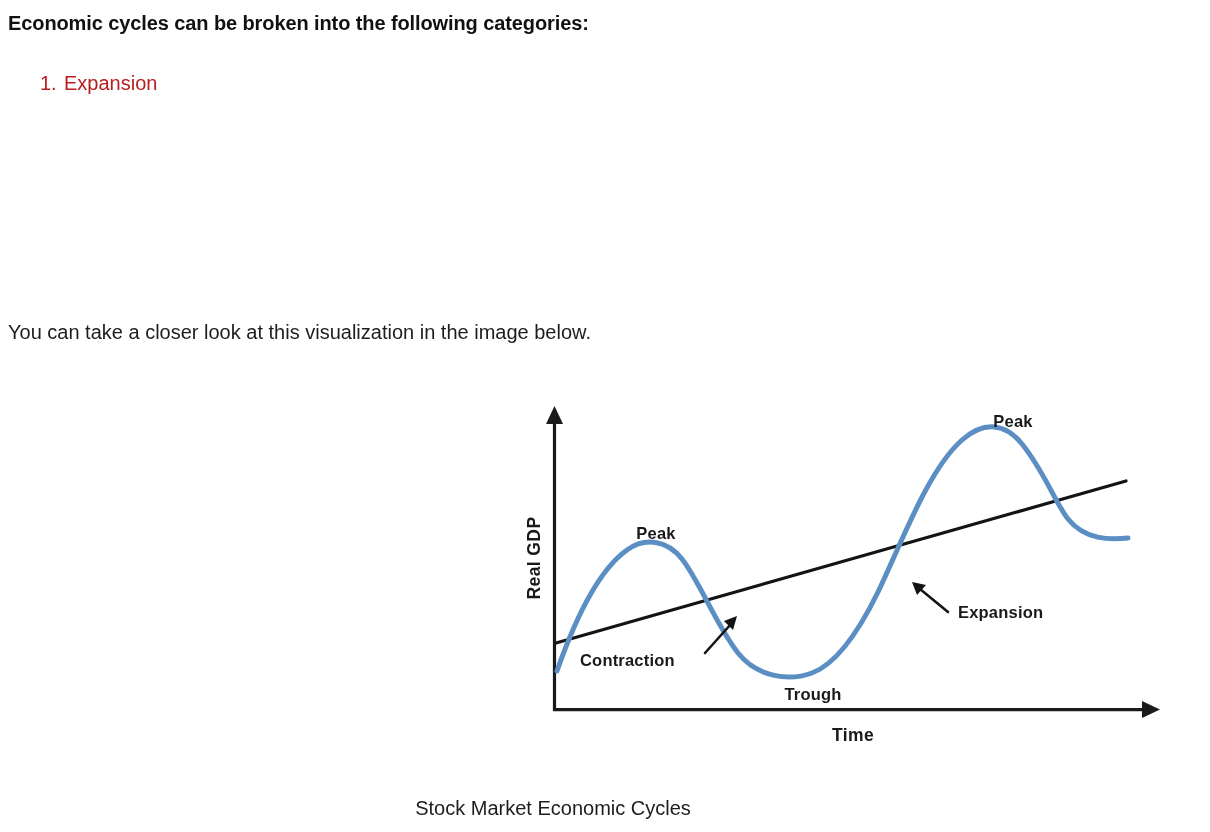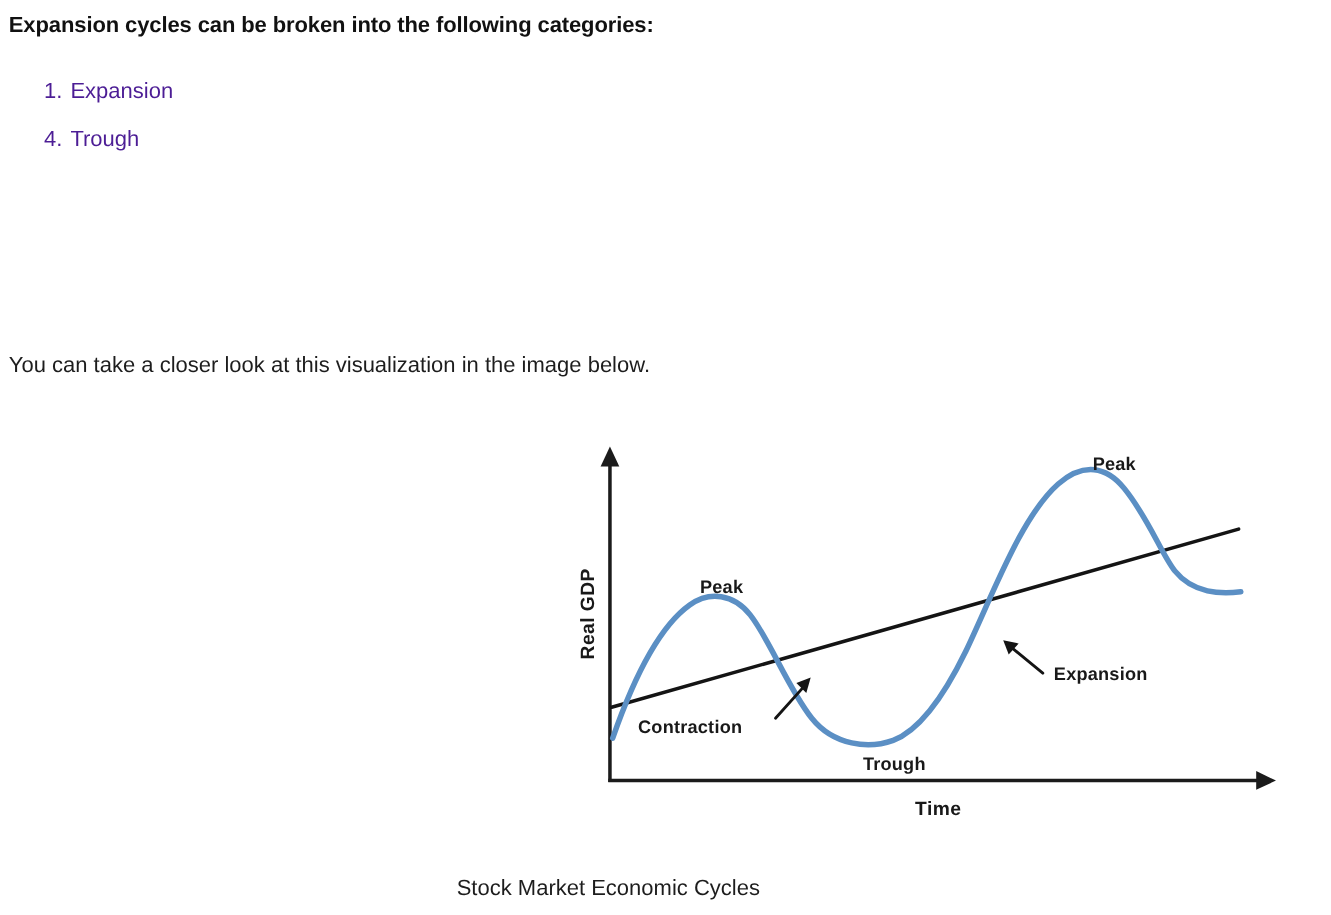--- a/index.html
+++ b/index.html
@@ -43,21 +43,21 @@
 
   .cycle-list {
     list-style: none;
     margin: 0;
     padding: 0;
     margin-top: 21px;
   }
   .cycle-list li {
     font-size: 20px;
     line-height: 43.5px;
-    color: #4c1d95;
+    color: #b91c1c;
     padding-left: 32px;
     white-space: nowrap;
   }
   .cycle-list li .num {
     display: inline-block;
     min-width: 24px;
   }
 
   .article-note {
     font-size: 20px;
@@ -146,28 +146,25 @@
     color: #1d1d1d;
   }
 </style>
 </head>
 <body>
 
 <div class="page">
 
   <div class="article">
 
-    <h1 class="article-heading">Expansion cycles can be broken into the following categories:</h1>
+    <h1 class="article-heading">Economic cycles can be broken into the following categories:</h1>
 
     <ul class="cycle-list">
       <li>
         <span class="num">1.</span><span>Expansion</span>
-      </li>
-      <li>
-        <span class="num">4.</span><span>Trough</span>
       </li>
     </ul>
 
     <p class="article-note">You can take a closer look at this visualization in the image below.</p>
   </div>
 
   <div class="figure">
     <svg width="1210" height="760" viewBox="0 0 1210 760" xmlns="http://www.w3.org/2000/svg">
 
       <g>

